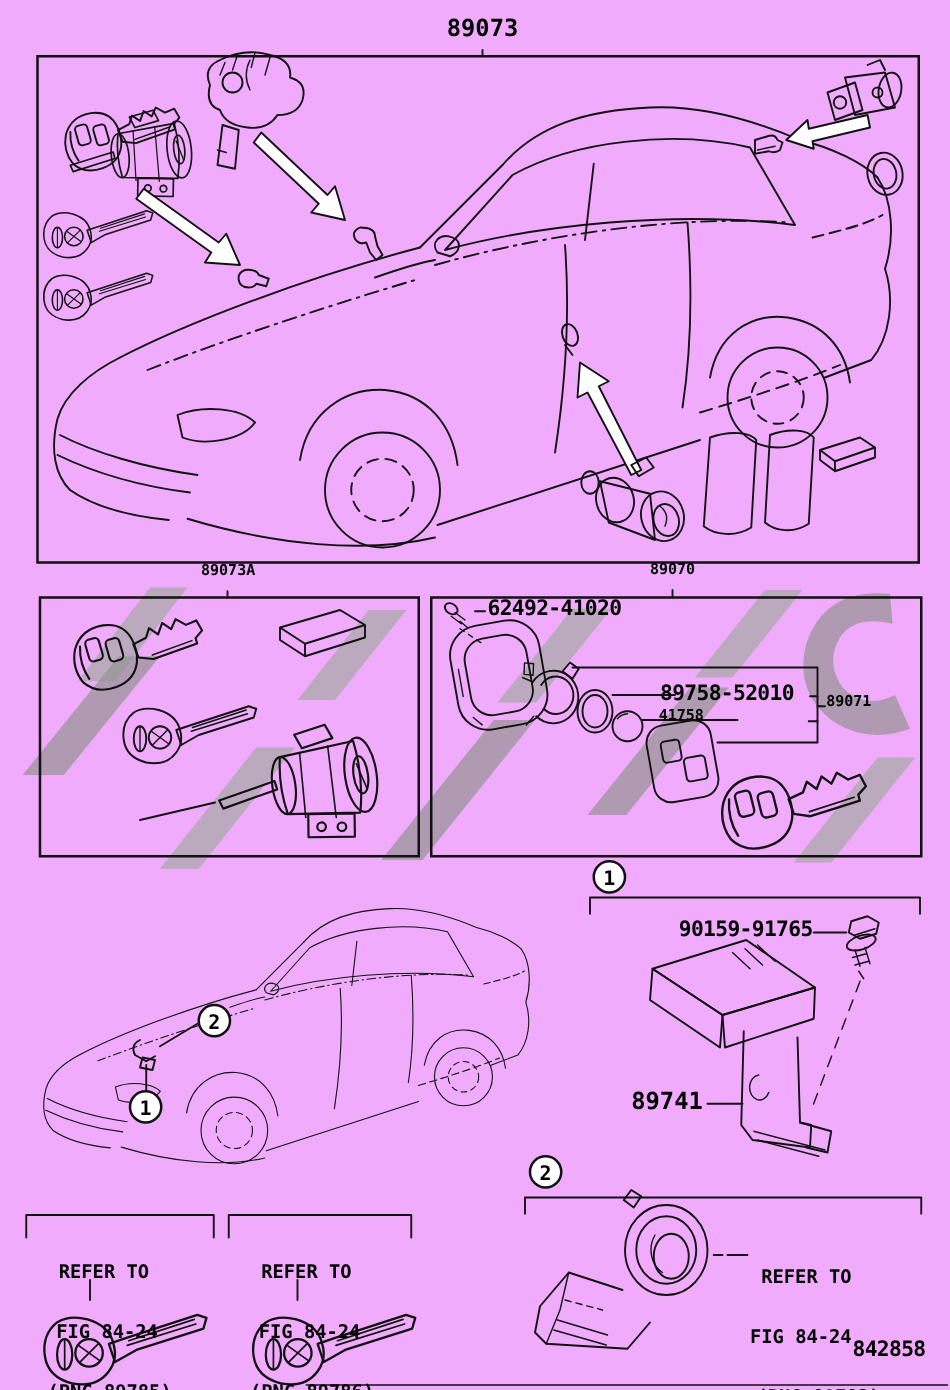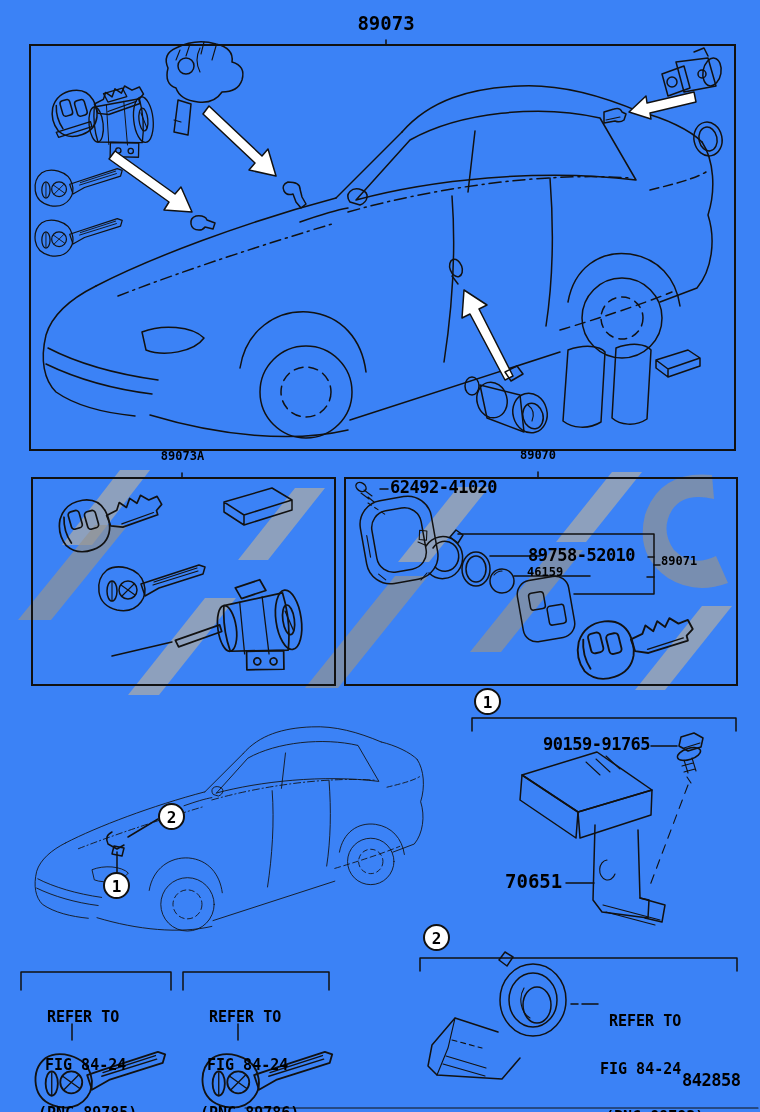--- a/index.html
+++ b/index.html
@@ -1,16 +1,16 @@
 <!DOCTYPE html>
 <html><head>
 <meta charset="utf-8">
 <style>
   html,body{margin:0;padding:0;background:#e8e8e8;}
-  .page{position:relative;width:760px;height:1112px;background:#3b82f6;overflow:hidden;
+  .page{position:relative;width:760px;height:1112px;background:#f0abfc;overflow:hidden;
         font-family:"DejaVu Sans Mono","Liberation Mono",monospace;}
   svg{position:absolute;left:0;top:0;}
   .lbl{position:absolute;color:#000;font-weight:bold;white-space:pre;line-height:1.05;}
   .fs20{font-size:19px;}
   .fs18{font-size:12px;}
   .fs17{font-size:17px;letter-spacing:-0.5px;}
   .ctr{text-align:center;}
   .rgt{text-align:left;}
   .refer{position:absolute;color:#000;font-weight:bold;font-size:15px;line-height:16px;white-space:pre;}
   .refer .l1{margin-left:9px;}
@@ -290,27 +290,27 @@
 <div class="lbl fs20 ctr" style="left:330px;top:14px;width:112px;">89073</div>
 
 <div class="lbl fs18 ctr" style="left:115px;top:450px;width:135px;">89073A</div>
 
 <div class="lbl fs18 ctr" style="left:482px;top:449px;width:112px;">89070</div>
 
 <div class="lbl fs17" style="left:390px;top:479px;">62492-41020</div>
 
 <div class="lbl fs17 rgt" style="left:528px;top:547px;width:118px;">89758-52010</div>
 
-<div class="lbl fs18 rgt" style="left:527px;top:566px;width:118px;">46159</div>
+<div class="lbl fs18 rgt" style="left:527px;top:566px;width:118px;">41758</div>
 
 <div class="lbl fs18" style="left:661px;top:555px;">89071</div>
 
 <div class="lbl fs17" style="left:543px;top:736px;">90159-91765</div>
 
-<div class="lbl fs20" style="left:505px;top:872px;">70651</div>
+<div class="lbl fs20" style="left:505px;top:872px;">89741</div>
 
 <div class="lbl fs17" style="left:682px;top:1072px;">842858</div>
 
 <div class="callout" style="left:474px;top:688px;">1</div>
 <div class="callout" style="left:423px;top:924px;">2</div>
 <div class="callout" style="left:158px;top:803px;">2</div>
 <div class="callout" style="left:103px;top:872px;">1</div>
 
 <div class="refer" style="left:38px;top:977px;">
   <div class="l1">REFER TO</div>

